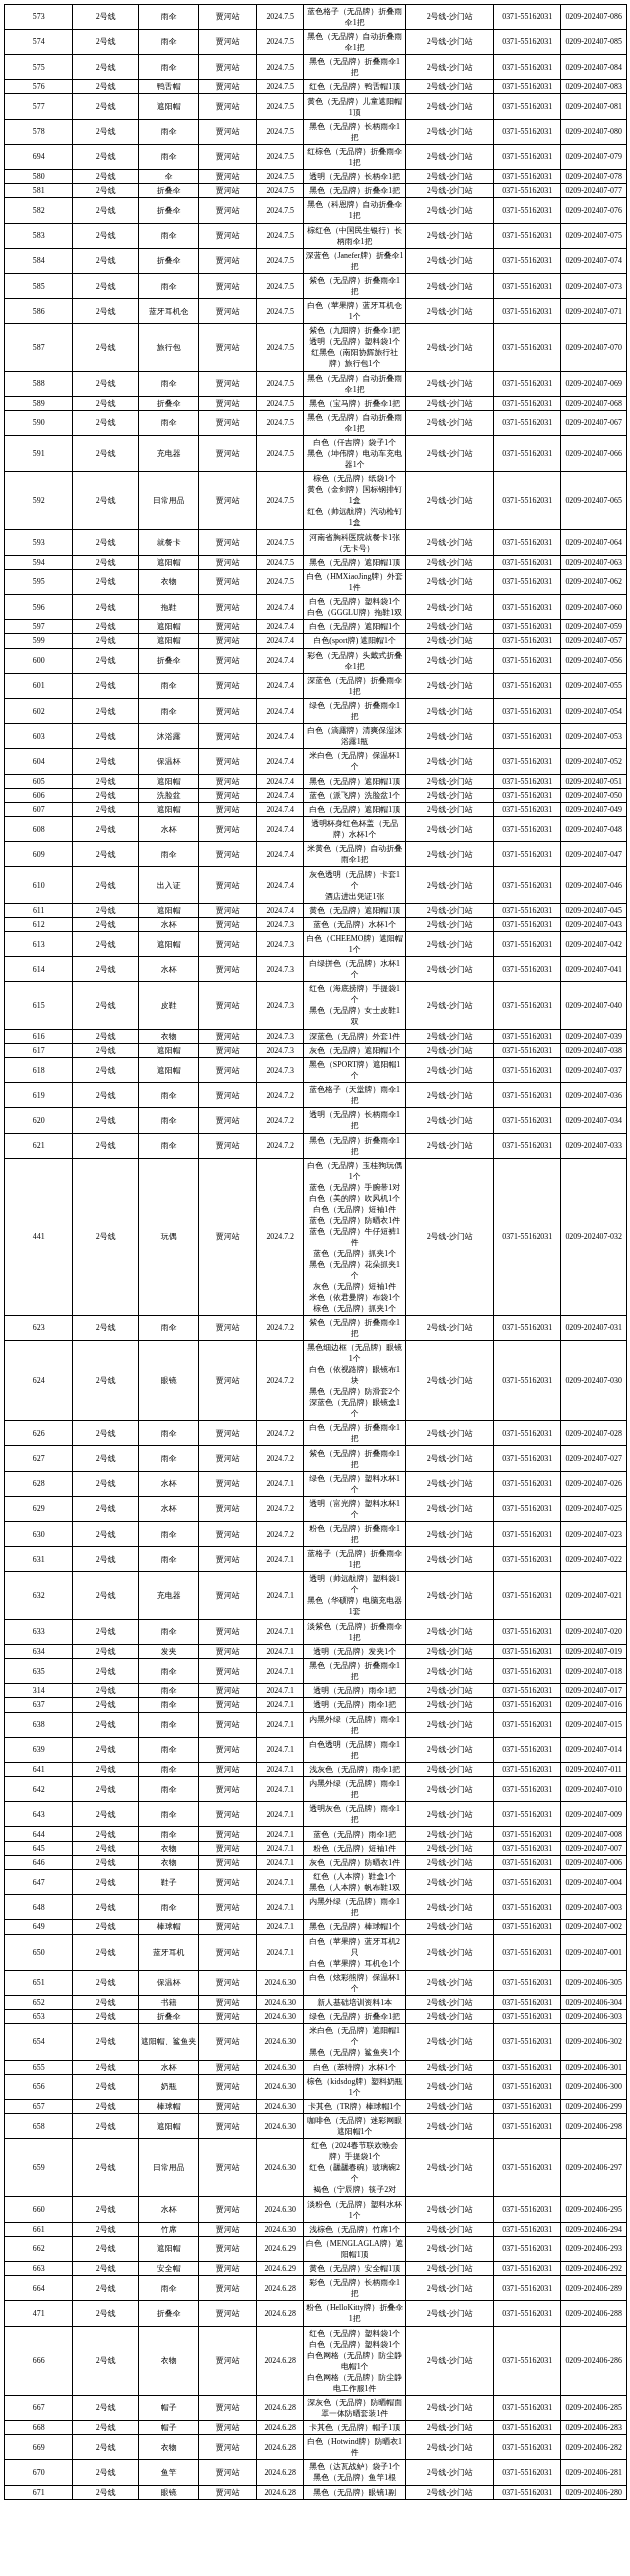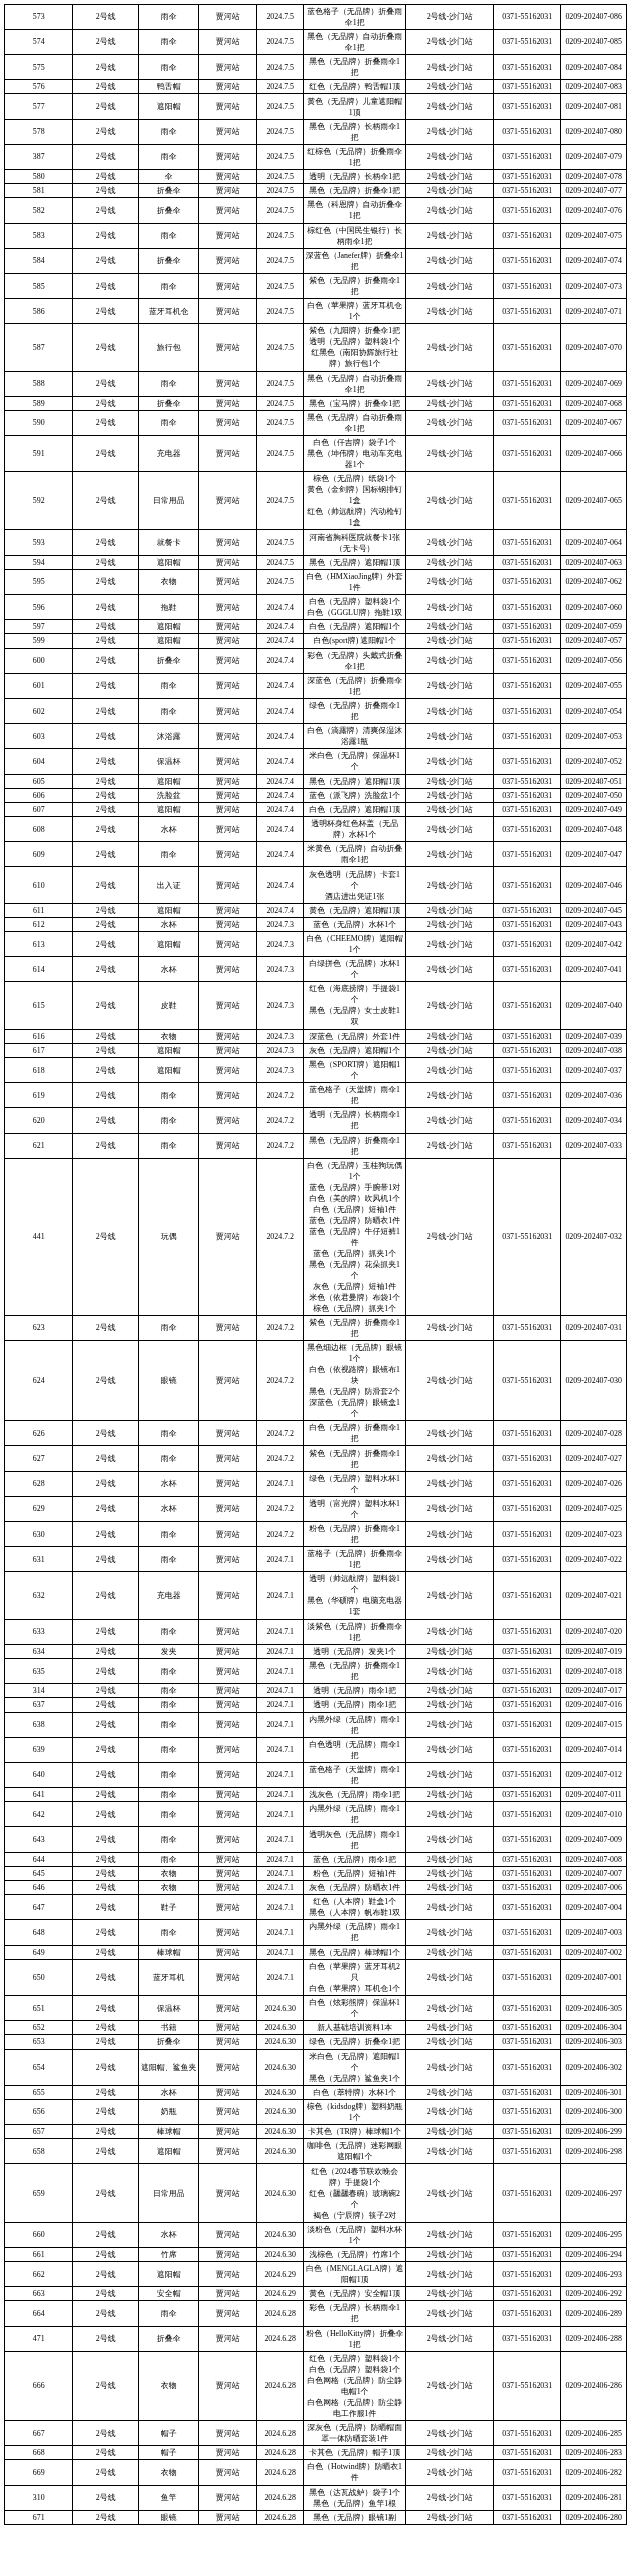--- a/index.html
+++ b/index.html
@@ -98,21 +98,21 @@
           <td class="col-line">2号线</td>
           <td class="col-item">雨伞</td>
           <td class="col-station">贾河站</td>
           <td class="col-date">2024.7.5</td>
           <td class="col-description">黑色（无品牌）长柄雨伞1把</td>
           <td class="col-pickup">2号线-沙门站</td>
           <td class="col-phone">0371-55162031</td>
           <td class="col-code">0209-202407-080</td>
         </tr>
         <tr>
-          <td class="col-no">387</td>
+          <td class="col-no">694</td>
           <td class="col-line">2号线</td>
           <td class="col-item">雨伞</td>
           <td class="col-station">贾河站</td>
           <td class="col-date">2024.7.5</td>
           <td class="col-description">红棕色（无品牌）折叠雨伞1把</td>
           <td class="col-pickup">2号线-沙门站</td>
           <td class="col-phone">0371-55162031</td>
           <td class="col-code">0209-202407-079</td>
         </tr>
         <tr>
@@ -769,31 +769,20 @@
           <td class="col-line">2号线</td>
           <td class="col-item">雨伞</td>
           <td class="col-station">贾河站</td>
           <td class="col-date">2024.7.1</td>
           <td class="col-description">白色透明（无品牌）雨伞1把</td>
           <td class="col-pickup">2号线-沙门站</td>
           <td class="col-phone">0371-55162031</td>
           <td class="col-code">0209-202407-014</td>
         </tr>
         <tr>
-          <td class="col-no">640</td>
-          <td class="col-line">2号线</td>
-          <td class="col-item">雨伞</td>
-          <td class="col-station">贾河站</td>
-          <td class="col-date">2024.7.1</td>
-          <td class="col-description">蓝色格子（天堂牌）雨伞1把</td>
-          <td class="col-pickup">2号线-沙门站</td>
-          <td class="col-phone">0371-55162031</td>
-          <td class="col-code">0209-202407-012</td>
-        </tr>
-        <tr>
           <td class="col-no">641</td>
           <td class="col-line">2号线</td>
           <td class="col-item">雨伞</td>
           <td class="col-station">贾河站</td>
           <td class="col-date">2024.7.1</td>
           <td class="col-description">浅灰色（无品牌）雨伞1把</td>
           <td class="col-pickup">2号线-沙门站</td>
           <td class="col-phone">0371-55162031</td>
           <td class="col-code">0209-202407-011</td>
         </tr>
@@ -1107,21 +1096,21 @@
           <td class="col-line">2号线</td>
           <td class="col-item">衣物</td>
           <td class="col-station">贾河站</td>
           <td class="col-date">2024.6.28</td>
           <td class="col-description">白色（Hotwind牌）防晒衣1件</td>
           <td class="col-pickup">2号线-沙门站</td>
           <td class="col-phone">0371-55162031</td>
           <td class="col-code">0209-202406-282</td>
         </tr>
         <tr>
-          <td class="col-no">310</td>
+          <td class="col-no">670</td>
           <td class="col-line">2号线</td>
           <td class="col-item">鱼竿</td>
           <td class="col-station">贾河站</td>
           <td class="col-date">2024.6.28</td>
           <td class="col-description">黑色（达瓦战鲈）袋子1个
 黑色（无品牌）鱼竿1根</td>
           <td class="col-pickup">2号线-沙门站</td>
           <td class="col-phone">0371-55162031</td>
           <td class="col-code">0209-202406-281</td>
         </tr>

